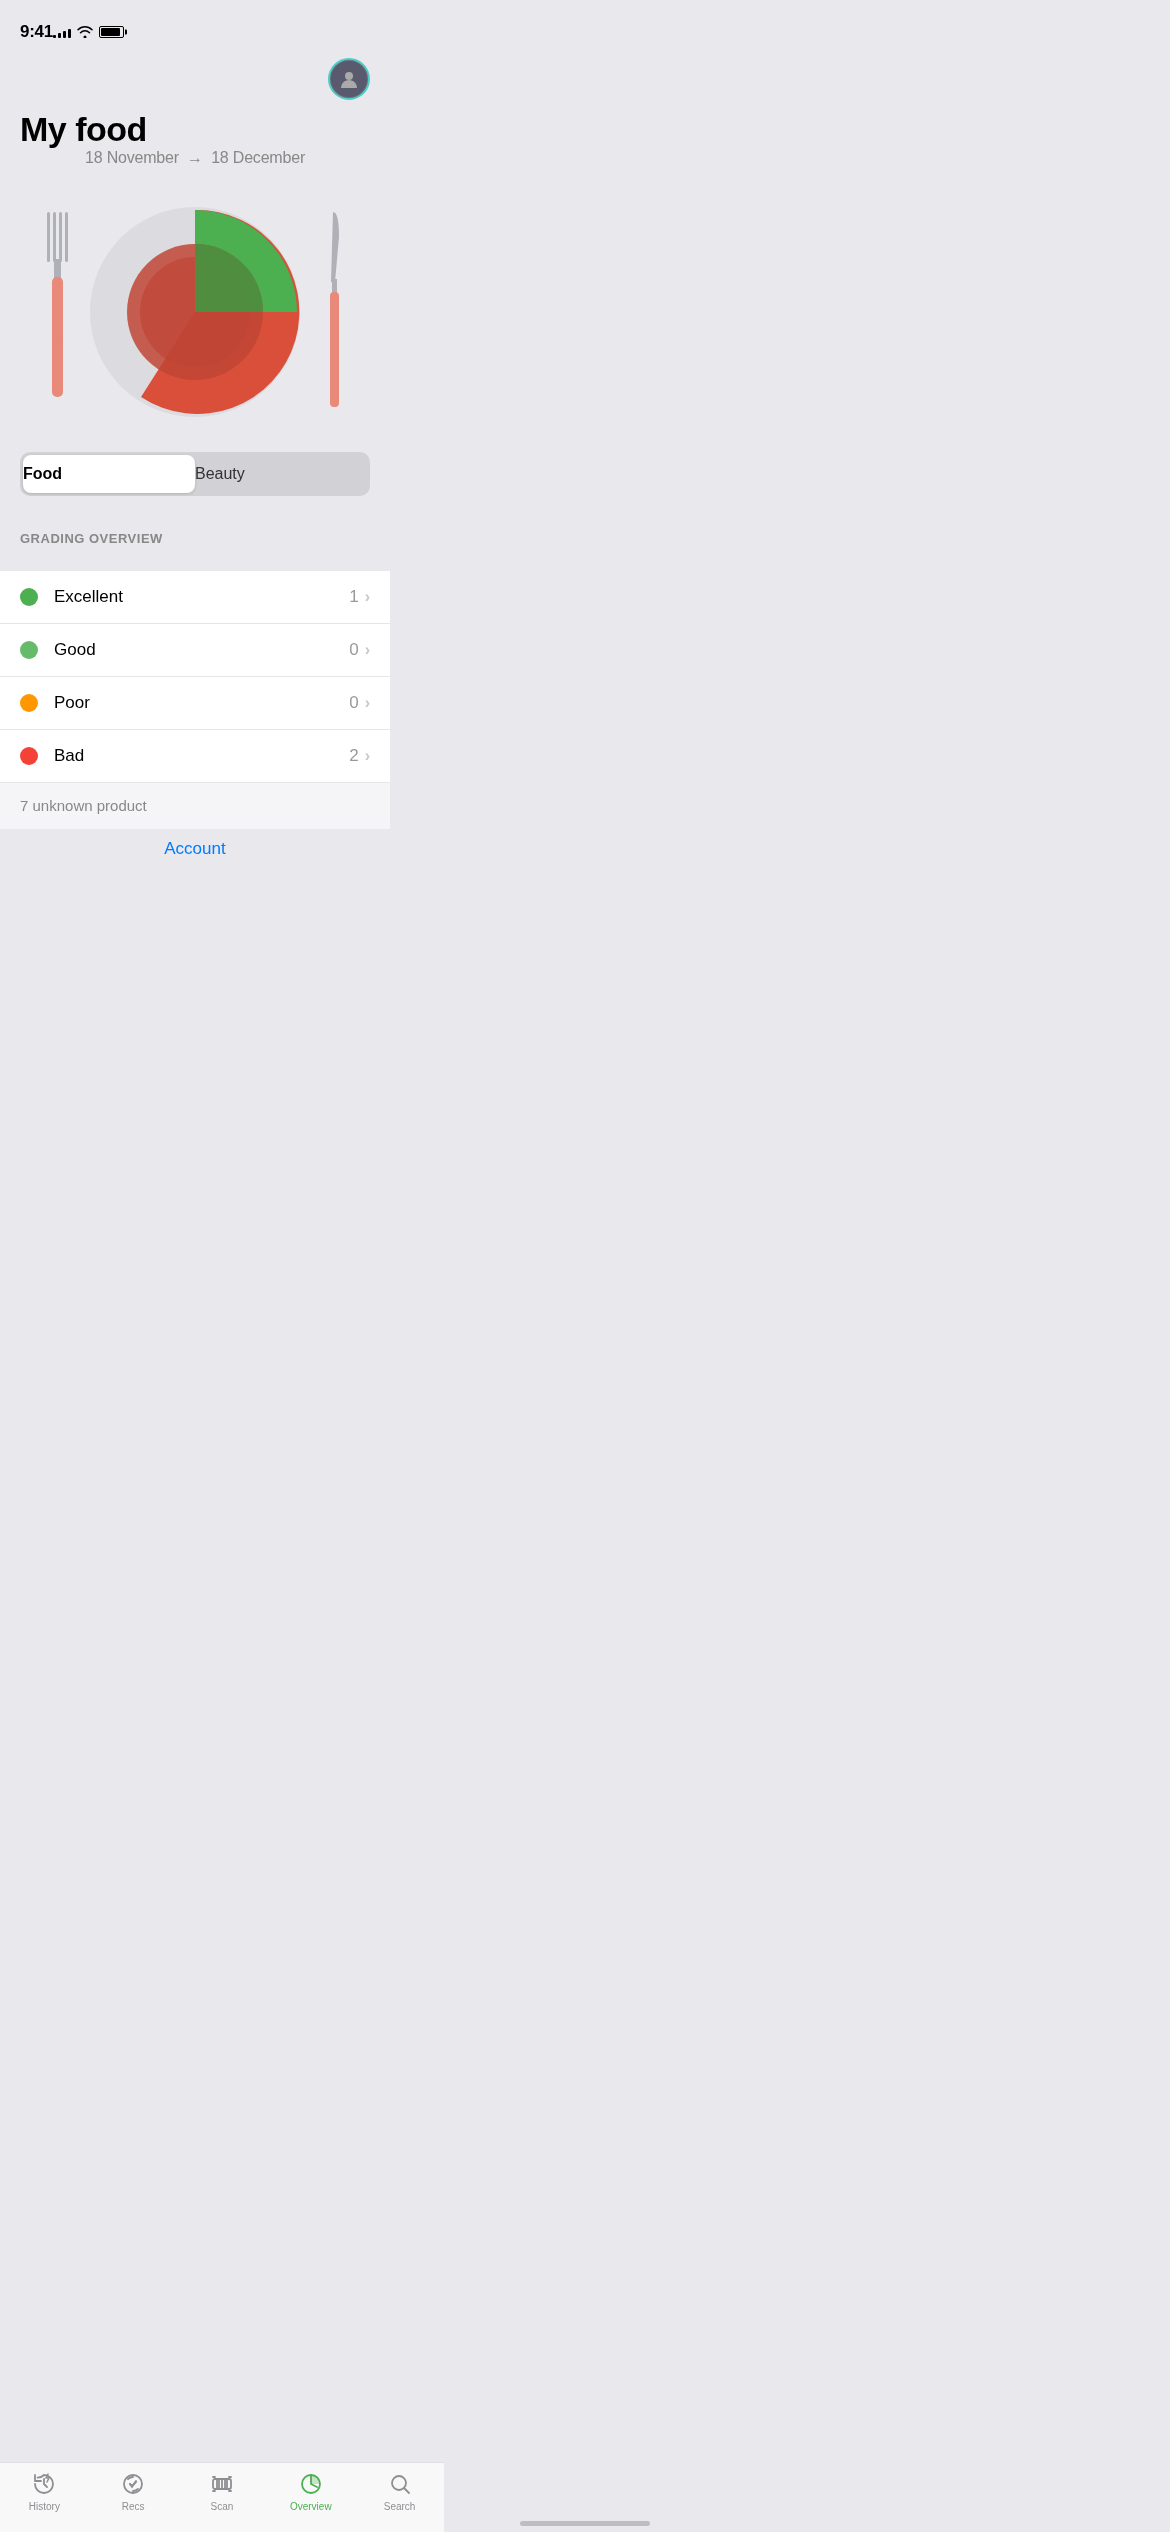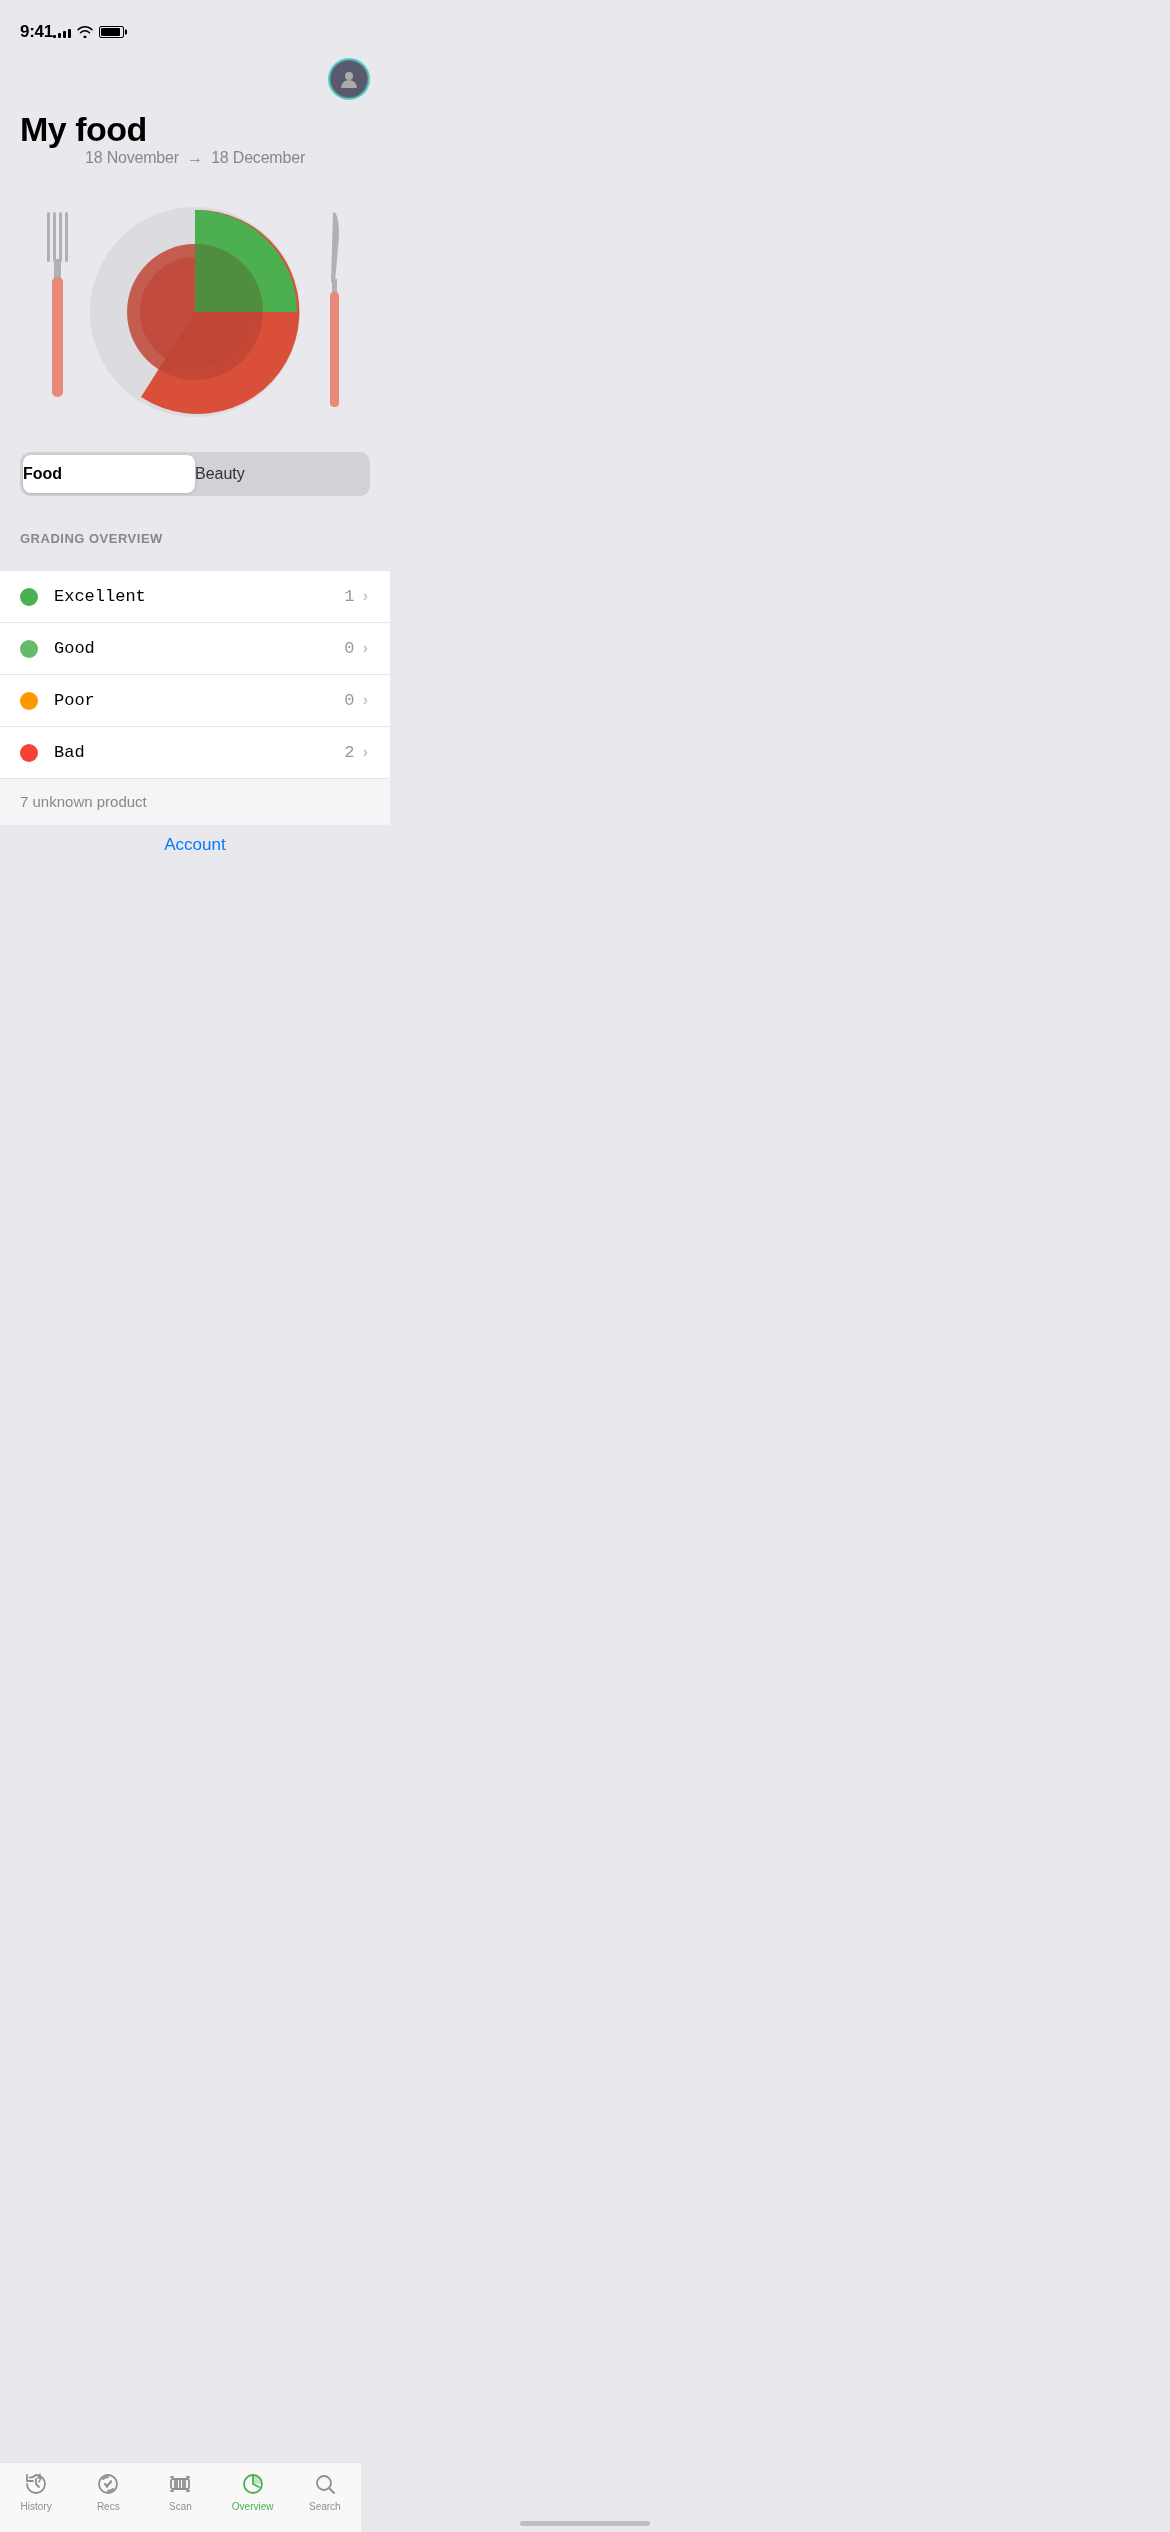--- a/index.html
+++ b/index.html
@@ -182,21 +182,20 @@
       color: #888;
       letter-spacing: 0.5px;
       margin-bottom: 20px;
     }
 
     
     .grading-list {
       background: #c4b5fd;
       border-radius: 0;
       margin: 0 -0px;
-      font-family: Liberation Mono, monospace;
     }
 
     .grading-item {
       display: flex;
       align-items: center;
       padding: 16px 20px;
       background: #fff;
       border-bottom: 1px solid #e5e5ea;
       cursor: pointer;
     }
@@ -242,21 +241,21 @@
     .unknown-product-text {
       font-size: 15px;
       color: #888;
     }
 
     
     .tab-bar {
       position: fixed;
       bottom: 0;
       left: 0;
-      width: 361px;
+      width: 444px;
       background: rgba(249,249,249,0.95);
       border-top: 1px solid #e0e0e0;
       display: flex;
       justify-content: space-around;
       align-items: center;
       padding: 8px 0 20px 0;
     }
 
     .tab-item {
       display: flex;

